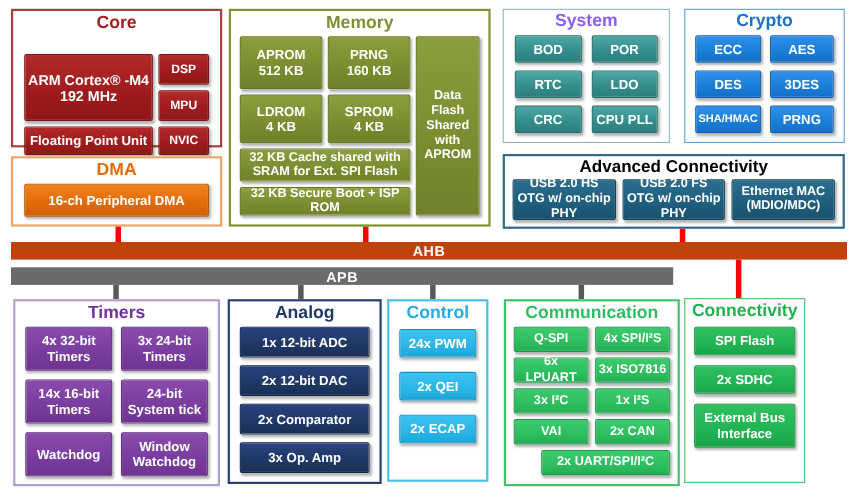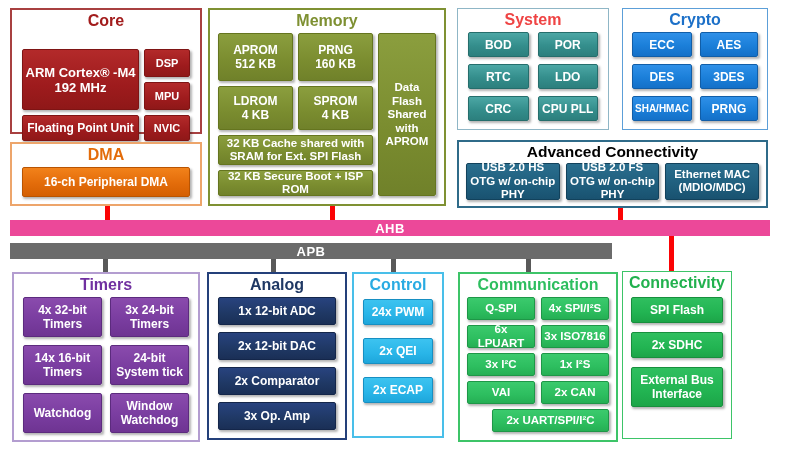--- a/index.html
+++ b/index.html
@@ -38,40 +38,40 @@
   .p-memory{left:208px;top:8px;width:238px;height:198px;border-color:#7F9133;}
   .p-memory .ptitle{color:#7E9032;}
   .mem-grid{display:grid;grid-template-columns:1fr 1fr 58px;grid-template-rows:48px 44px 30px 26px;gap:5px;padding:0 8px 8px;}
   .b-mem{background:linear-gradient(180deg,#8B9E3E 0%,#7A8C2F 60%,#70812A 100%);border:1px solid #65751F;font-size:12px;flex-direction:column;}
   .b-cache{grid-column:1/3;font-size:11.5px;flex-direction:row;}
   .b-secure{grid-column:1/3;font-size:11.5px;flex-direction:row;}
   .b-dataflash{grid-column:3;grid-row:1/5;font-size:11.5px;}
 
   
   .p-system{left:457px;top:8px;width:152px;height:122px;border:1px solid #8FB6C6;}
-  .p-system .ptitle{color:#ef4444;}
+  .p-system .ptitle{color:#8b5cf6;}
   .sys-grid{display:grid;grid-template-columns:1fr 1fr;grid-template-rows:25px 25px 25px;gap:7px 9px;padding:0 10px 6px;}
   .b-sys{background:linear-gradient(180deg,#4CA7A5 0%,#348E8C 55%,#2C7F7D 100%);border:1px solid #256E6C;font-size:12px;}
 
   
   .p-crypto{left:622px;top:8px;width:146px;height:122px;border:1px solid #5C9FD8;}
   .p-crypto .ptitle{color:#1C70C8;}
   .cry-grid{display:grid;grid-template-columns:1fr 1fr;grid-template-rows:25px 25px 25px;gap:7px 8px;padding:0 9px 6px;}
   .b-cry{background:linear-gradient(180deg,#2F90E8 0%,#1B7FD9 55%,#1470C8 100%);border:1px solid #115EA8;font-size:12px;}
   .b-sha{font-size:10px;}
 
   
   .p-advconn{left:457px;top:140px;width:311px;height:68px;border-color:#2F6B89;}
   .p-advconn .ptitle{color:#000000;margin-top:1px;margin-bottom:2px;font-size:15.5px;}
   .adv-grid{display:grid;grid-template-columns:1fr 1fr 1fr;grid-template-rows:37px;gap:6px;padding:0 7px 5px;}
   .b-adv{background:linear-gradient(180deg,#2A6E8E 0%,#1F5E7D 60%,#195270 100%);border:1px solid #12425C;font-size:11.5px;}
 
   
   .bus{position:absolute;display:flex;align-items:center;justify-content:center;color:#fff;font-weight:bold;font-size:13px;letter-spacing:0.5px;}
-  .bus-ahb{left:10px;top:220px;width:760px;height:16px;background:#ec4899;}
+  .bus-ahb{left:10px;top:220px;width:760px;height:16px;background:#c2410c;}
   .bus-apb{left:10px;top:243px;width:602px;height:16px;background:#6B6B6B;}
 
   
   .conn{position:absolute;width:5px;}
   .conn.red{background:#FB0304;}
   .conn.gray{background:#595959;}
 
   
   .p-timers{left:12px;top:272px;width:188px;height:170px;border-color:#B39DD0;}
   .p-timers .ptitle{color:#7030A0;}

